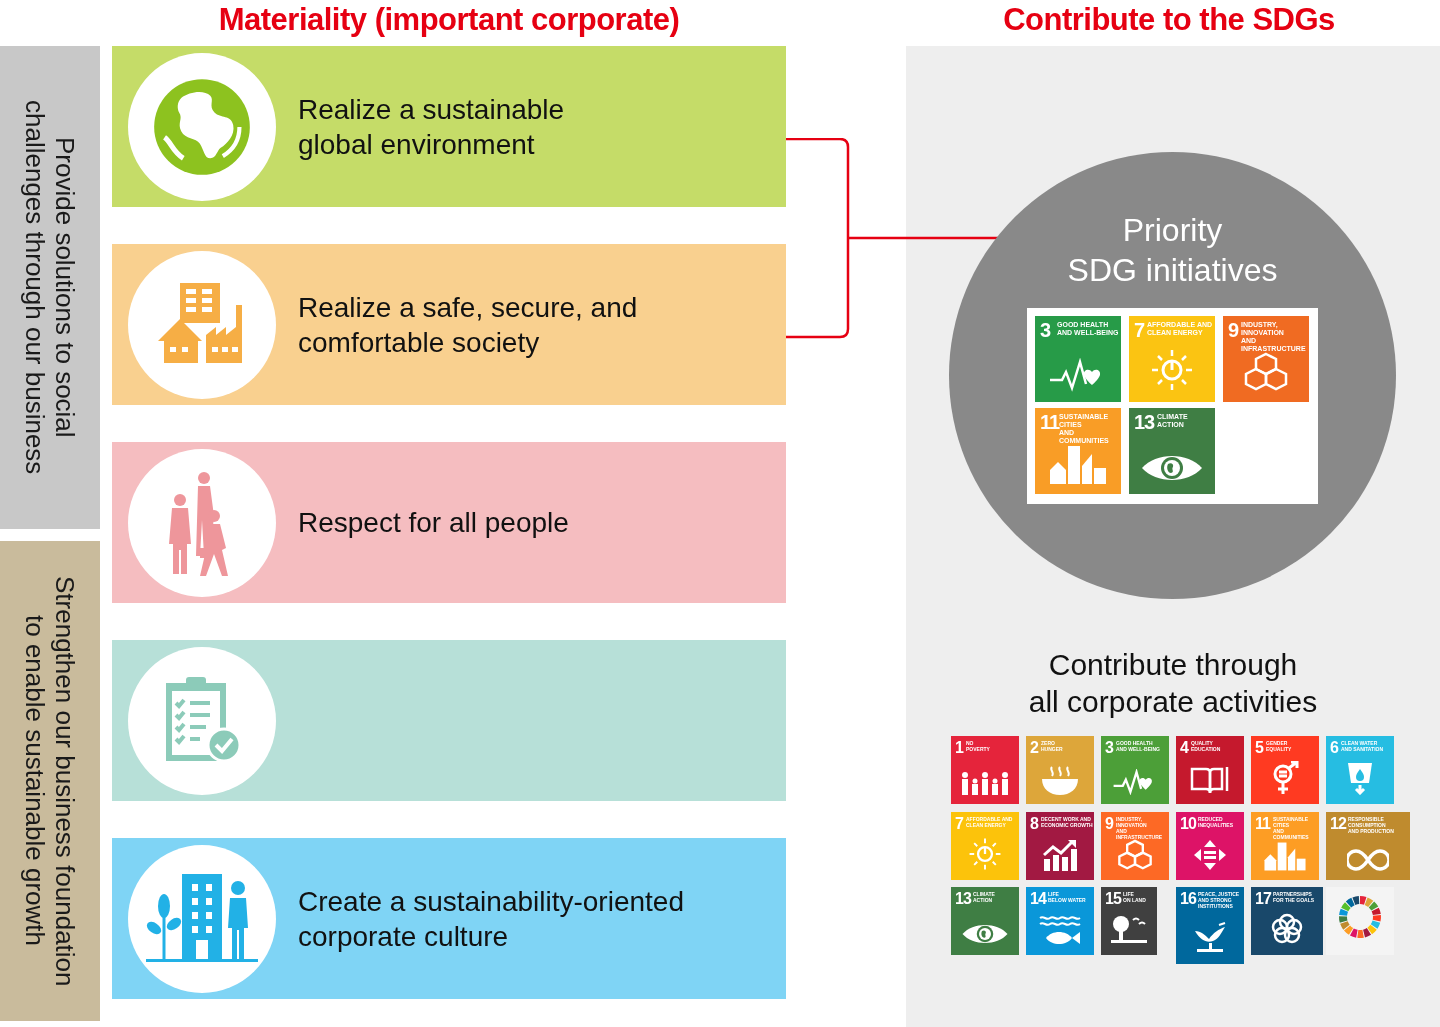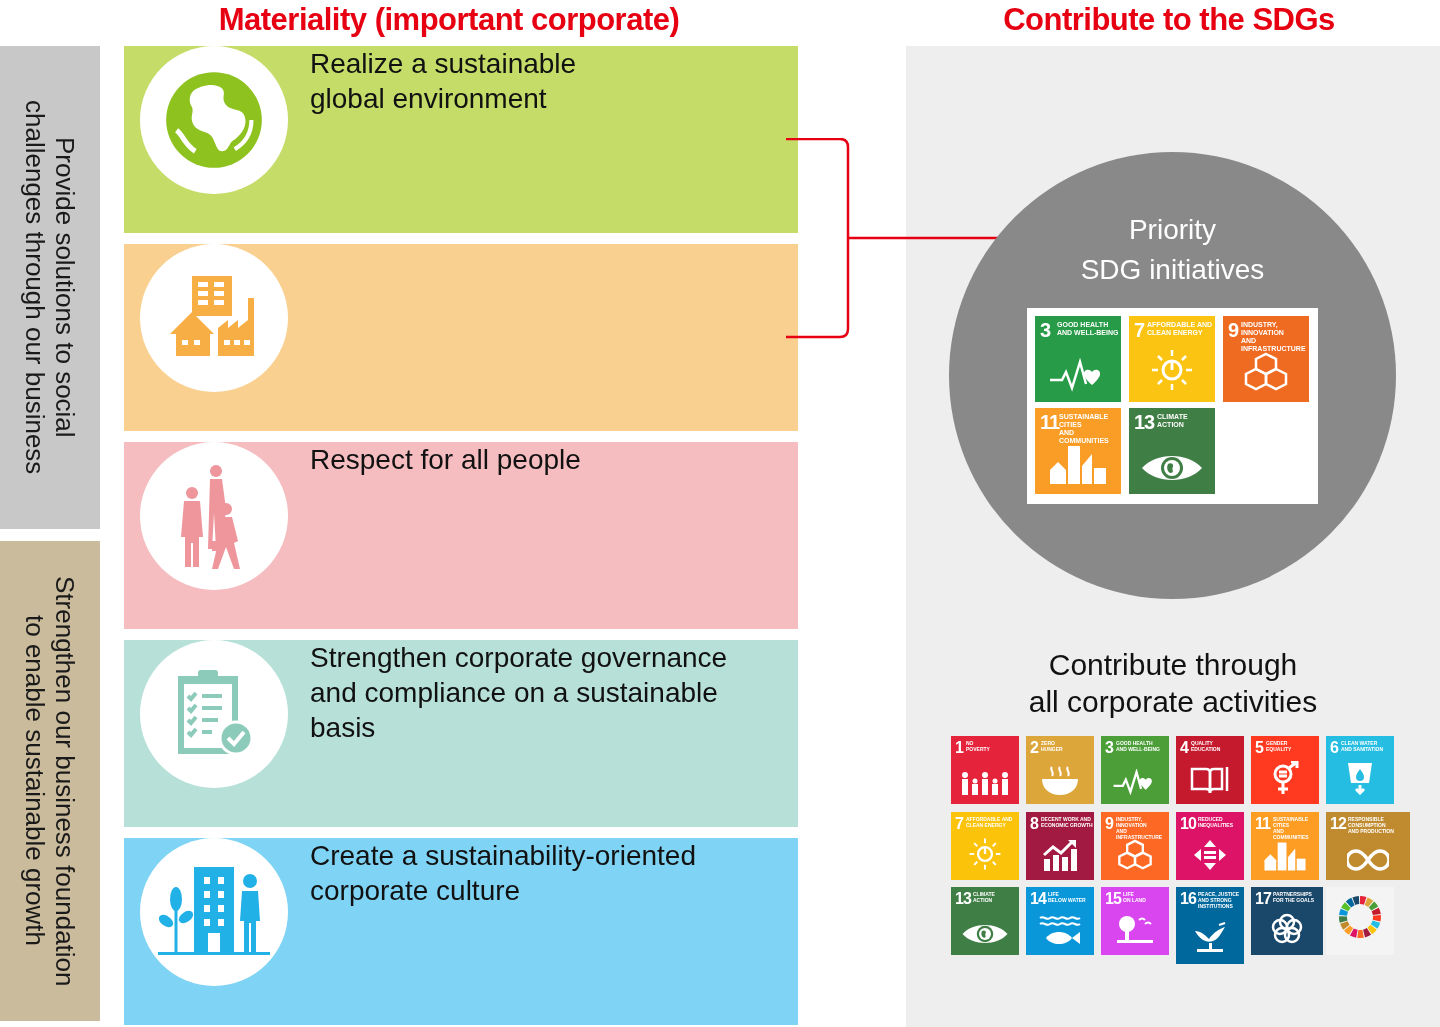--- a/index.html
+++ b/index.html
@@ -6,29 +6,29 @@
   body { width: 1440px; height: 1027px; background: #ffffff; position: relative; overflow: hidden; font-family: "Liberation Sans", sans-serif; }
   .title { position: absolute; top: 0; height: 40px; color: #e60012; font-size: 31px; font-weight: bold; text-align: center; letter-spacing: -0.5px; line-height: 40px; }
   #title-left { left: 112px; width: 674px; }
   #title-right { left: 906px; width: 526px; }
 
   .side { position: absolute; left: 0; width: 100px; display: flex; align-items: center; justify-content: center; }
   .side span { writing-mode: vertical-rl; font-size: 26px; line-height: 30px; color: #1a1a1a; text-align: center; white-space: pre-line; }
   #side-top { top: 46px; height: 483px; background: #c8c8c8; }
   #side-bottom { top: 541px; height: 480px; background: #c9bb9c; }
 
-  .row { position: absolute; left: 124px; width: 674px; height: 187px; display: flex; }
+  .row { position: absolute; left: 112px; width: 674px; height: 161px; display: flex; align-items: center; }
   .row .circle { width: 148px; height: 148px; border-radius: 50%; background: #fff; margin-left: 16px; flex: 0 0 148px; display: flex; align-items: center; justify-content: center; }
   .row .label { margin-left: 22px; font-size: 28px; line-height: 35px; color: #111; white-space: pre-line; }
 
   #connector { position: absolute; left: 786px; top: 138px; }
 
   #sdg-panel { position: absolute; left: 906px; top: 46px; width: 534px; height: 981px; background: #eeeeee; }
   #priority-circle { position: absolute; left: 949px; top: 152px; width: 447px; height: 447px; border-radius: 50%; background: #898989; }
-  #priority-title { position: absolute; left: 949px; top: 210px; width: 447px; text-align: center; color: #fff; font-size: 28px; line-height: 40px; white-space: pre-line; }
+  #priority-title { position: absolute; left: 949px; top: 210px; width: 447px; text-align: center; color: #fff; font-size: 32px; line-height: 40px; white-space: pre-line; }
   #priority-box { position: absolute; left: 1027px; top: 308px; width: 291px; height: 196px; background: #fff; }
   .tile { position: absolute; color: #fff; overflow: hidden; }
   .tile .num { position: absolute; left: 5px; top: 3px; font-weight: bold; font-size: 20px; line-height: 22px; letter-spacing: -1px; }
   .tile .txt { position: absolute; top: 5px; font-weight: bold; font-size: 7px; line-height: 8px; text-transform: uppercase; white-space: pre-line; }
   .tile .ico { position: absolute; left: 0; right: 0; bottom: 6px; text-align: center; }
 
   #contribute-title { position: absolute; left: 906px; top: 646px; width: 534px; text-align: center; color: #111; font-size: 30px; line-height: 37px; white-space: pre-line; }
 
   .small .num { font-size: 16px; line-height: 18px; left: 4px; top: 3px; }
   .small .txt { font-size: 5px; line-height: 6px; top: 4px; }
@@ -77,20 +77,22 @@
         <path d="M54 88 L54 60 L64 52 L64 60 L74 52 L74 60 L84 52 L84 30 L90 30 L90 88z"></path>
         <g fill="#fff">
           <rect x="18" y="72" width="6" height="5"></rect>
           <rect x="30" y="72" width="6" height="5"></rect>
           <rect x="60" y="72" width="6" height="5"></rect>
           <rect x="70" y="72" width="6" height="5"></rect>
           <rect x="80" y="72" width="6" height="5"></rect>
         </g>
       </svg>
   </div>
+  <div class="label">Realize a safe, secure, and
+comfortable society</div>
 </div>
 
 <div class="row" style="top:442px;background:#f5bdc0;">
   <div class="circle">
     <svg width="100" height="110" viewBox="0 0 100 110" fill="#ee969b">
         <circle cx="52" cy="10" r="6"></circle>
         <path d="M46 18h12l4 30-4 40h-6l-2-36-2 36h-4z"></path>
         <circle cx="28" cy="32" r="6"></circle>
         <path d="M20 40h16l3 36h-4v30h-6v-24h-2v24h-6V76h-4z"></path>
         <circle cx="62" cy="48" r="6"></circle>
@@ -111,23 +113,20 @@
           <path d="M24 32l3 3 5-6"></path>
           <path d="M24 44l3 3 5-6"></path>
           <path d="M24 56l3 3 5-6"></path>
           <path d="M24 68l3 3 5-6"></path>
           <path d="M38 32h20M38 44h20M38 56h16M38 68h10"></path>
         </g>
         <circle cx="72" cy="74" r="16" fill="#8ccbb9" stroke="#fff" stroke-width="3"></circle>
         <path d="M64 74l6 6 10-12" stroke="#fff" stroke-width="4" fill="none"></path>
       </svg>
   </div>
-  <div class="label">Strengthen corporate governance
-and compliance on a sustainable
-basis</div>
 </div>
 
 <div class="row" style="top:838px;background:#7fd4f5;">
   <div class="circle">
     <svg width="120" height="110" viewBox="0 0 120 110" fill="#22b1e6">
         <rect x="40" y="10" width="40" height="86"></rect>
         <g fill="#fff">
           <rect x="50" y="20" width="6" height="7"></rect>
           <rect x="64" y="20" width="6" height="7"></rect>
           <rect x="50" y="34" width="6" height="7"></rect>
@@ -369,21 +368,21 @@
       <span class="num">14</span>
       <span class="txt" style="left: 22px;">Life
 below water</span>
       <div class="ico" style="bottom: 5px;"><svg width="44" height="32" viewBox="0 0 44 32" fill="#fff">
           <path d="M2 4c4-3 6 3 10 0s6 3 10 0 6 3 10 0 6 3 10 0" stroke="#fff" stroke-width="2" fill="none"></path>
           <path d="M2 10c4-3 6 3 10 0s6 3 10 0 6 3 10 0 6 3 10 0" stroke="#fff" stroke-width="2" fill="none"></path>
           <path d="M8 24c6-8 20-8 26 0-6 8-20 8-26 0z"></path>
           <path d="M34 24l8-6v12z"></path>
         </svg></div>
     </div>
-    <div class="tile small" style="left: 1101px; top: 887px; width: 68px; height: 68px; background: #d946ef;">
+    <div class="tile small" style="left: 1101px; top: 887px; width: 56px; height: 68px; background: #404040;">
       <span class="num">15</span>
       <span class="txt" style="left: 22px;">Life
 on land</span>
       <div class="ico" style="bottom: 5px;"><svg width="40" height="34" viewBox="0 0 40 34" fill="#fff">
           <circle cx="12" cy="12" r="8"></circle>
           <rect x="10" y="14" width="4" height="14"></rect>
           <path d="M24 8c2-2 4-2 6 0M30 12c2-2 4-2 6 0" stroke="#fff" stroke-width="2" fill="none"></path>
           <rect x="2" y="28" width="36" height="3"></rect>
         </svg></div>
     </div>

